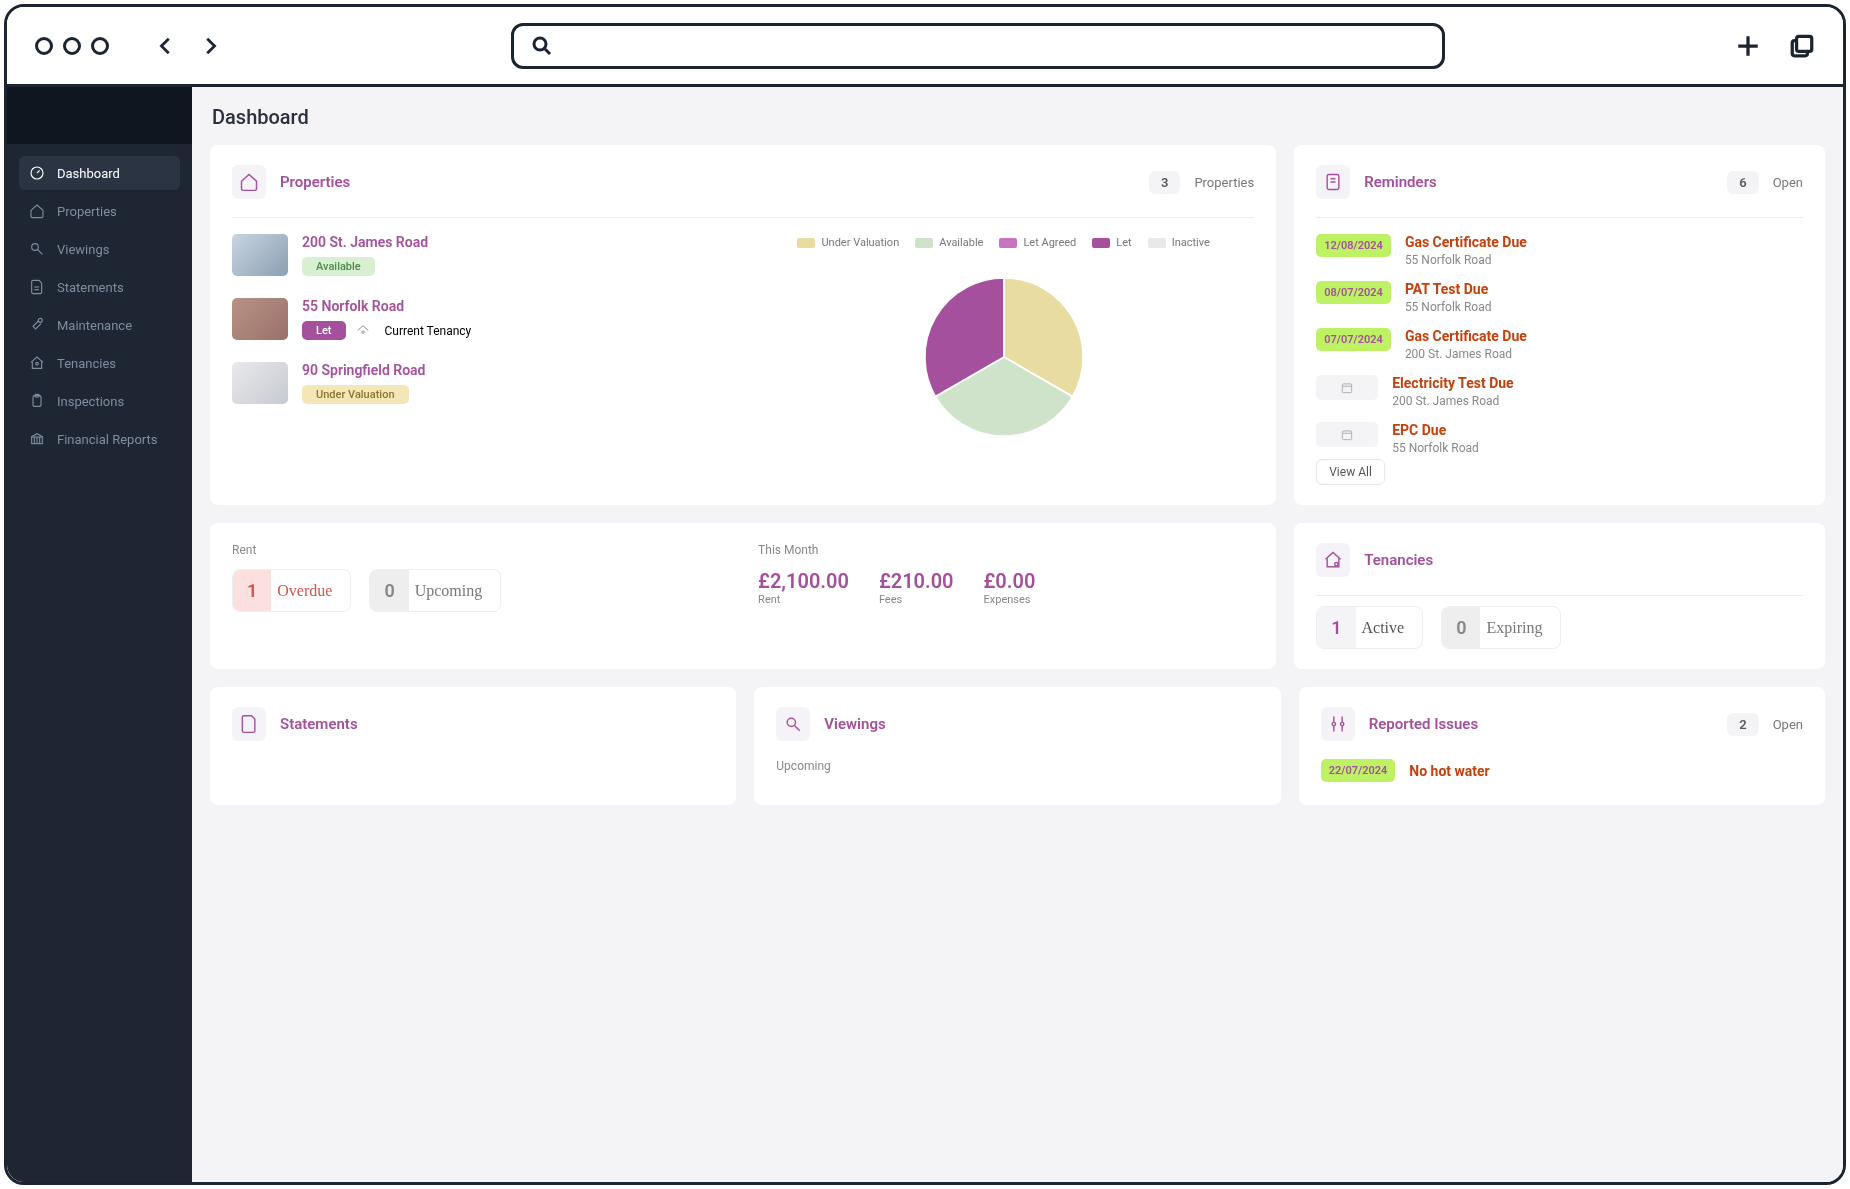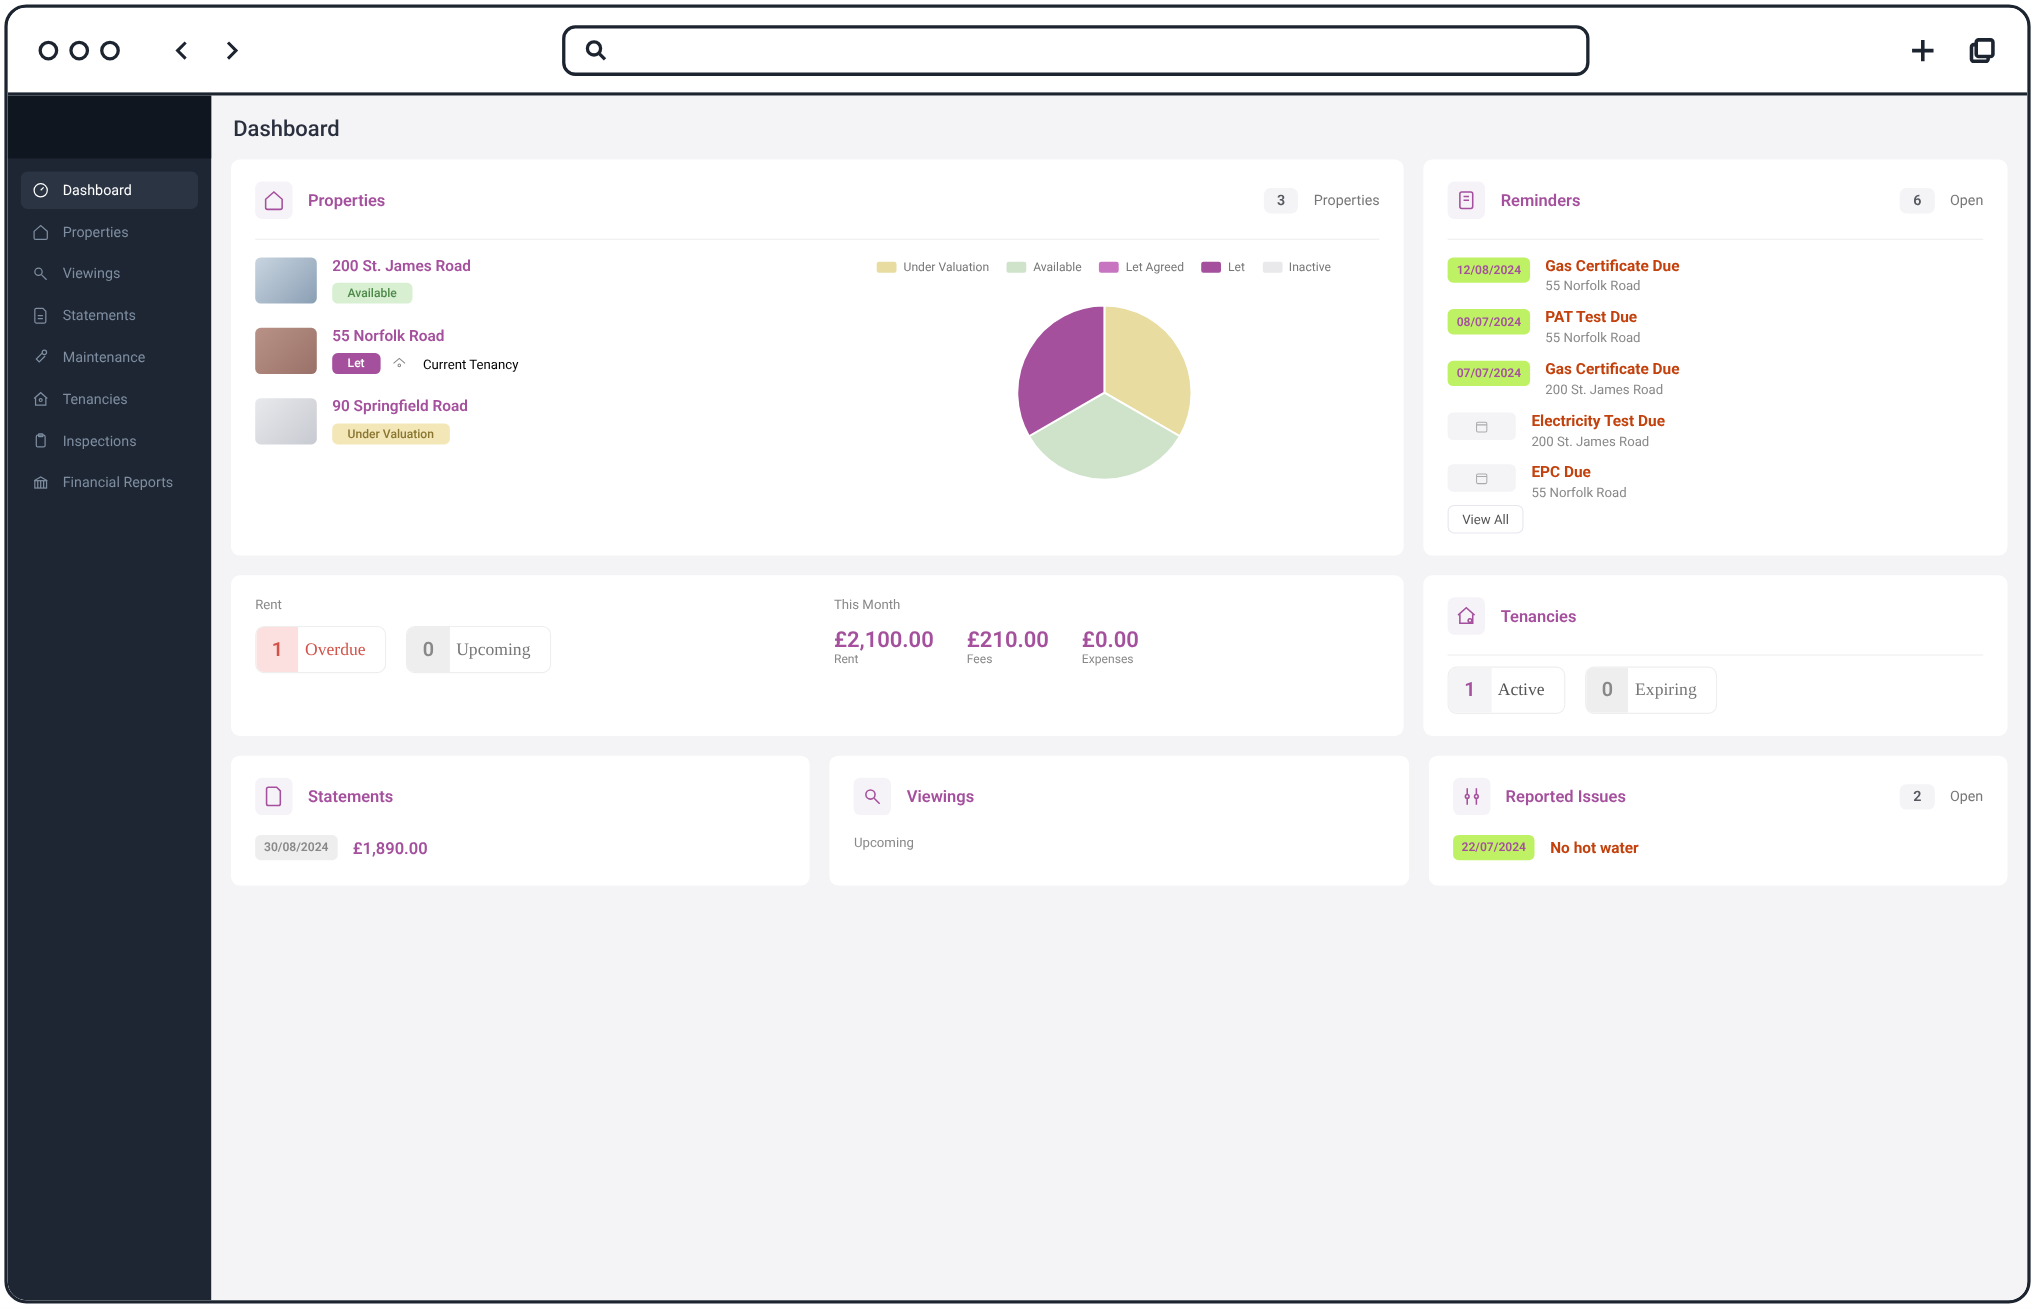--- a/index.html
+++ b/index.html
@@ -439,24 +439,20 @@
           <div class="row3">
             <div class="card">
               <div class="card-head nb">
                 <div class="card-icon">
                     <svg viewBox="0 0 24 24" stroke-width="1.7">
                       <path d="M6 2h9l4 4v14a2 2 0 0 1-2 2H6a2 2 0 0 1-2-2V4a2 2 0 0 1 2-2z"></path>
                     </svg>
                   </div>
                 <div class="card-title">Statements</div>
               </div>
-              <div class="stm-item">
-                <span class="date-badge" style="background:#eee;color:#888">30/08/2024</span>
-                <span class="stm-amount">£1,890.00</span>
-              </div>
             </div>
             <div class="card">
               <div class="card-head nb">
                 <div class="card-icon">
                     <svg viewBox="0 0 24 24" stroke-width="1.7">
                       <circle cx="10" cy="10" r="5"></circle>
                       <path d="M14 14l6 6"></path>
                     </svg>
                   </div>
                 <div class="card-title">Viewings</div>

